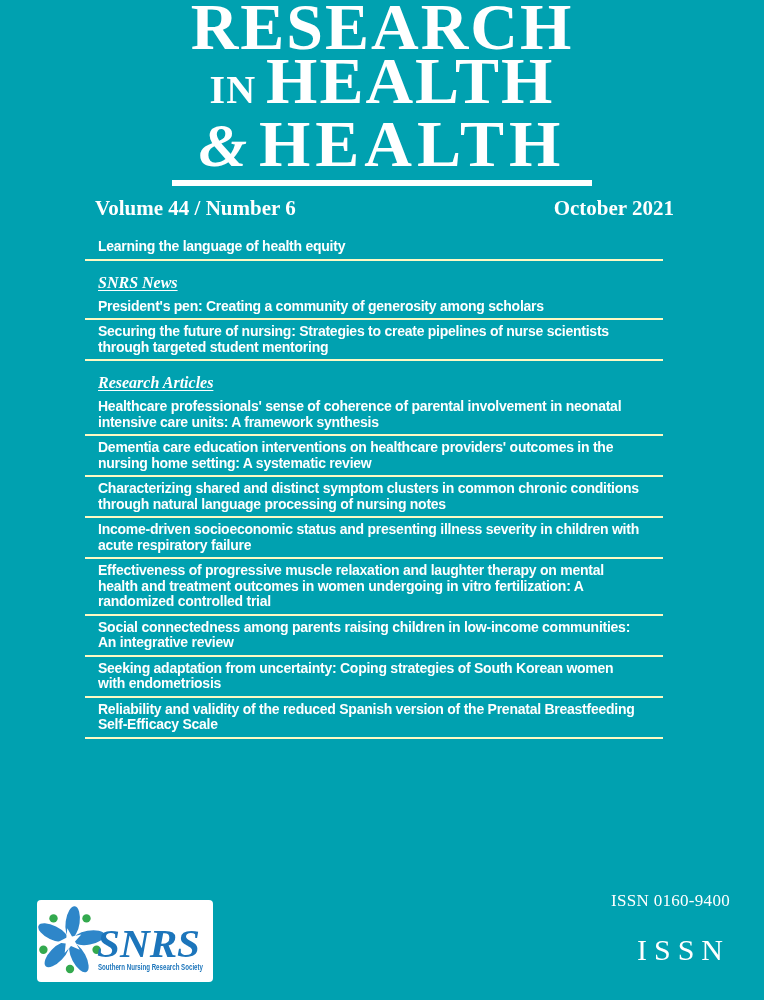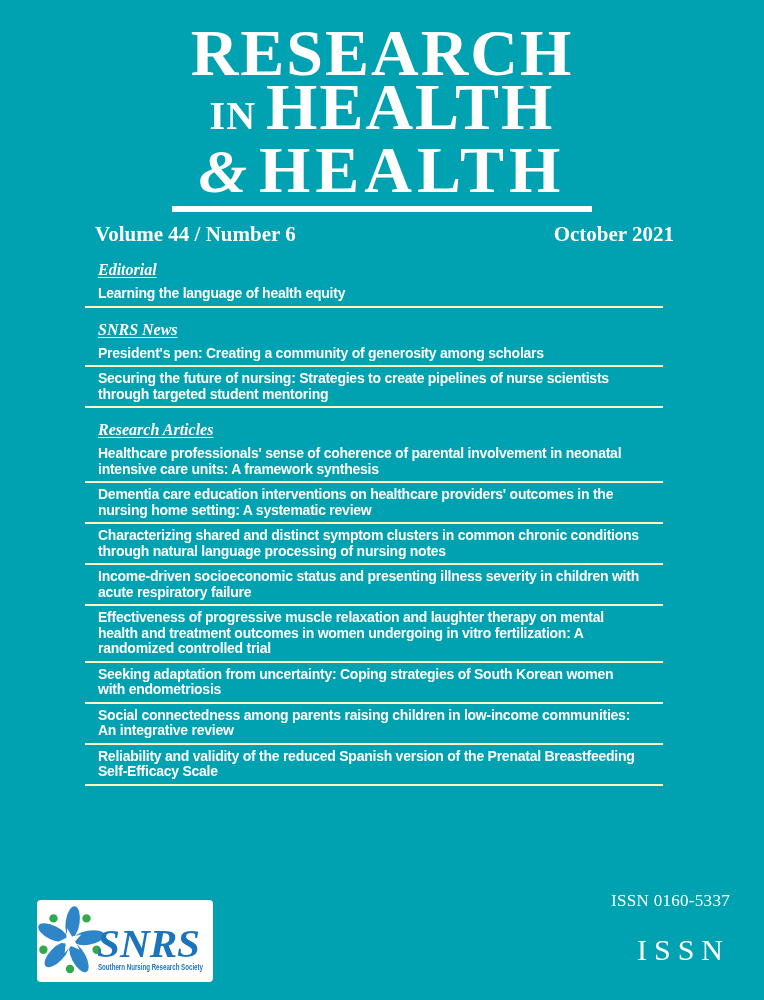--- a/index.html
+++ b/index.html
@@ -7,21 +7,20 @@
   body {
     position: relative;
     background: #00A1B0;
     color: #FFFFFF;
     font-family: "Liberation Sans", sans-serif;
     overflow: hidden;
   }
 
   
   .masthead {
-    padding-top: 26px;
     text-align: center;
     font-family: "Liberation Serif", serif;
     font-weight: bold;
     color: #fff;
   }
   .masthead .t-line {
     font-size: 66px;
     line-height: 54px;
     letter-spacing: 2px;
     white-space: nowrap;
@@ -126,21 +125,20 @@
   <div class="title-rule"></div>
 </header>
 
 <div class="issue-row">
   <span>Volume 44 / Number 6</span>
   <span>October 2021</span>
 </div>
 
 <main class="toc">
   <section class="toc-section">
-    <h2 class="toc-heading">Editorial</h2>
     <div>
   <div class="toc-item">
     <span>Learning the language of health equity</span>
   </div>
 </div>
   </section>
 
   <section class="toc-section">
     <h2 class="toc-heading">SNRS News</h2>
     <div>
@@ -172,35 +170,35 @@
   <div class="toc-item">
     <span>Income-driven socioeconomic status and presenting illness severity in children with acute respiratory failure</span>
   </div>
 
 
   <div class="toc-item">
     <span>Effectiveness of progressive muscle relaxation and laughter therapy on mental health and treatment outcomes in women undergoing in vitro fertilization: A randomized controlled trial</span>
   </div>
 
   <div class="toc-item">
+    <span>Social connectedness among parents raising children in low-income communities: An integrative review</span>
+  </div>
+
+  <div class="toc-item">
     <span>Seeking adaptation from uncertainty: Coping strategies of South Korean women with endometriosis</span>
-  </div>
-
-  <div class="toc-item">
-    <span>Social connectedness among parents raising children in low-income communities: An integrative review</span>
   </div>
 
   <div class="toc-item">
     <span>Reliability and validity of the reduced Spanish version of the Prenatal Breastfeeding Self-Efficacy Scale</span>
   </div>
 </div>
   </section>
 </main>
 
-<div class="issn">ISSN 0160-5337</div>
+<div class="issn">ISSN 0160-9400</div>
 
 <div class="wiley">ISSN</div>
 
 <svg class="snrs-logo" viewBox="0 0 176 82" xmlns="http://www.w3.org/2000/svg">
   <rect x="0" y="0" width="176" height="82" rx="4" fill="#FFFFFF"></rect>
 
   <g>
     <g fill="#2E86C9">
       <ellipse cx="33" cy="22" rx="7" ry="16" transform="rotate(8 33 41)"></ellipse>
       <ellipse cx="33" cy="22" rx="7" ry="16" transform="rotate(80 33 41)"></ellipse>

